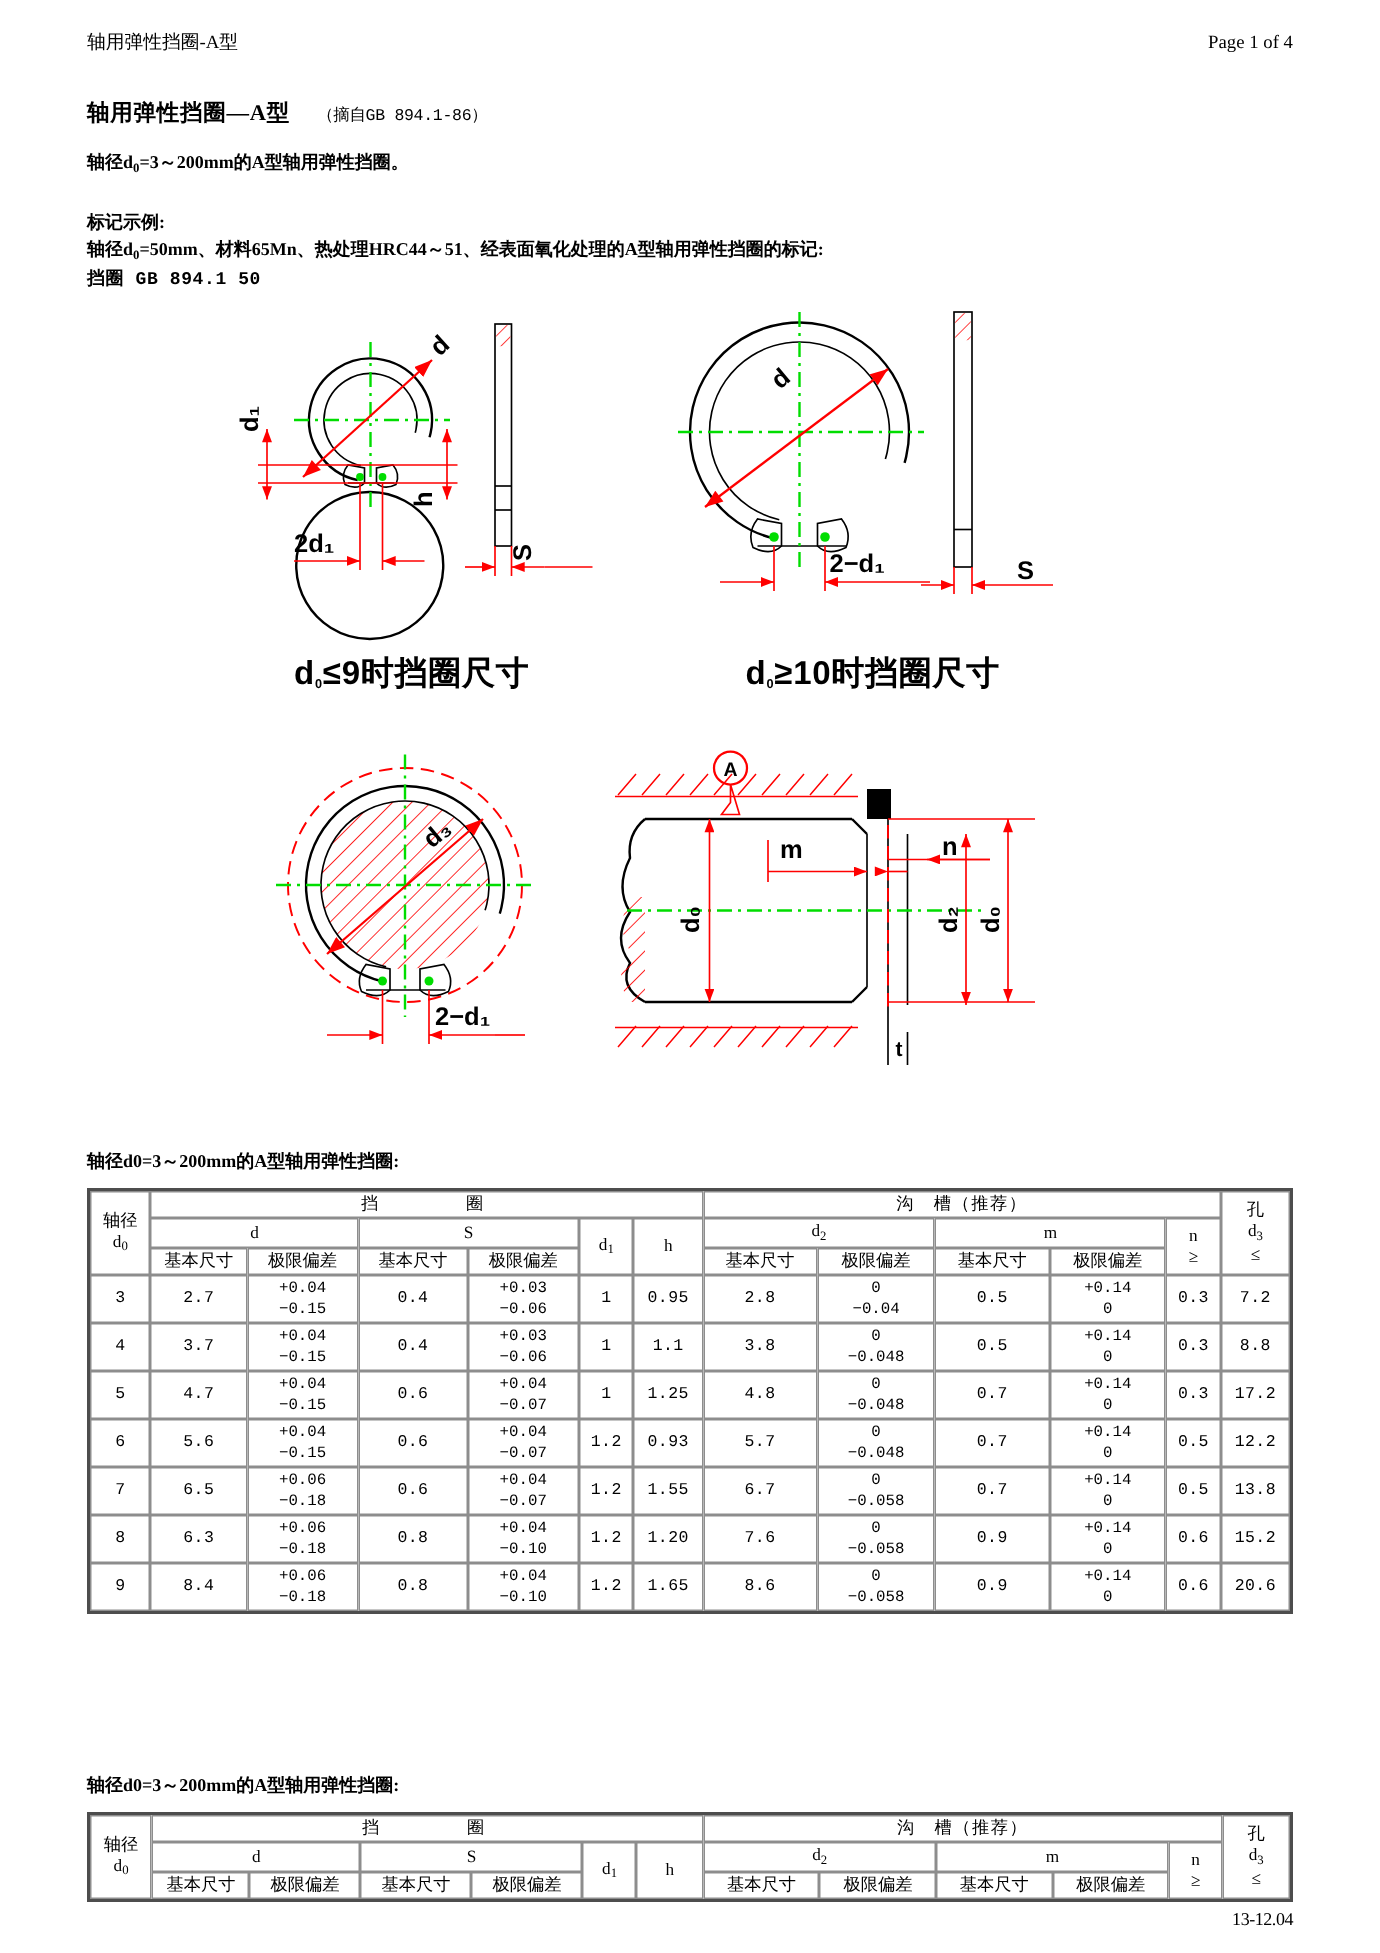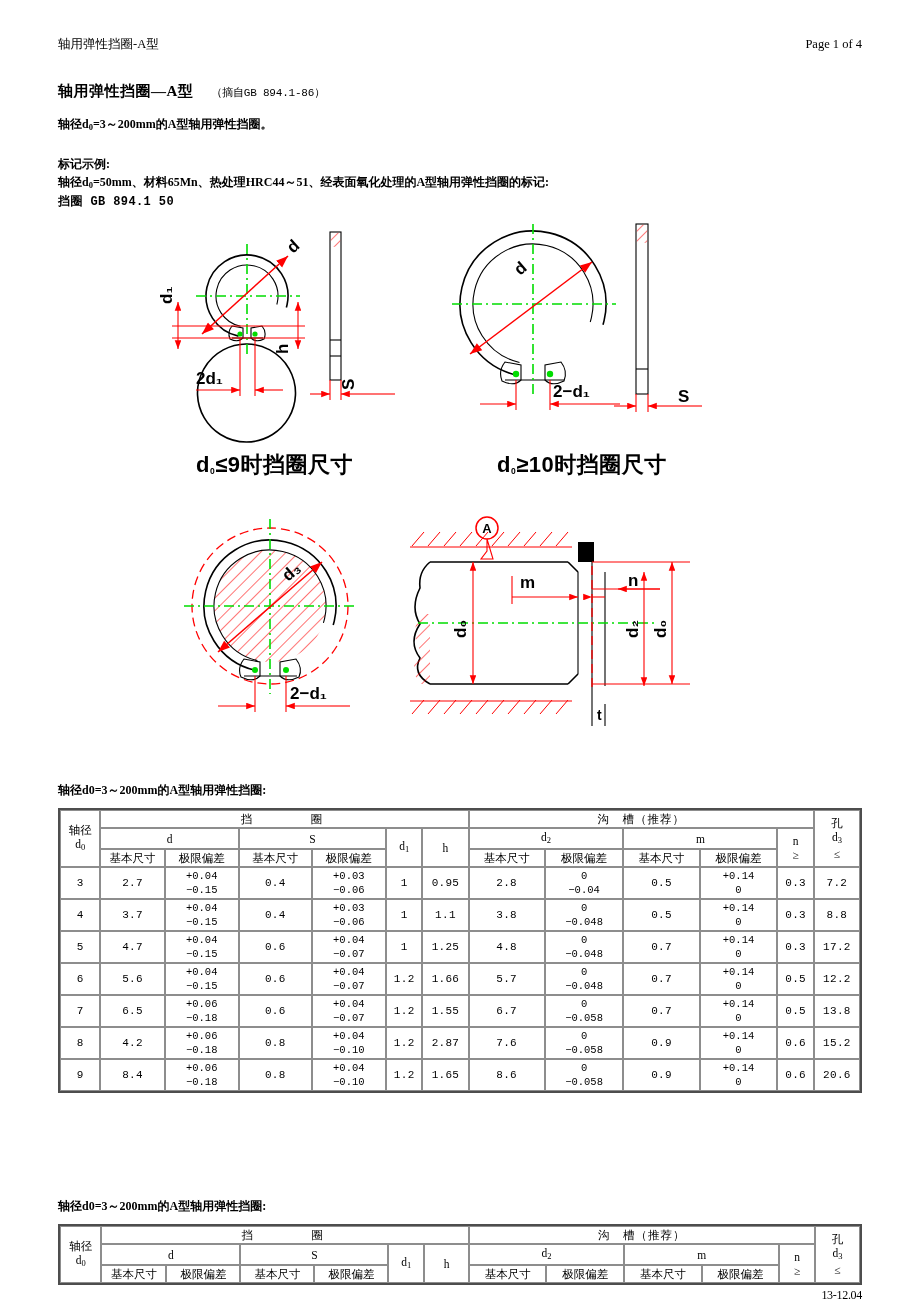--- a/index.html
+++ b/index.html
@@ -12,21 +12,20 @@
     height: 1302px;
     position: relative;
     font-family: "Liberation Serif", "DejaVu Serif", serif;
     color: #000;
     overflow: hidden;
   }
   .page {
     position: relative;
     width: 920px;
     height: 978px;
-    margin-top: 16px;
   }
 
   
   .run-head {
     position: absolute;
     top: 18px;
     left: 58px;
     right: 58px;
     height: 20px;
     font-size: 12.5px;
@@ -558,21 +557,21 @@
             <td class="tol2">
               <div>+0.04</div>
               <div>−0.15</div>
             </td>
             <td class="num">0.6</td>
             <td class="tol2">
               <div>+0.04</div>
               <div>−0.07</div>
             </td>
             <td class="num">1.2</td>
-            <td class="num">1.66</td>
+            <td class="num">0.93</td>
             <td class="num">5.7</td>
             <td class="tol2">
               <div>0</div>
               <div>−0.048</div>
             </td>
             <td class="num">0.7</td>
             <td class="tol2">
               <div>+0.14</div>
               <div>0</div>
             </td>
@@ -601,32 +600,32 @@
             <td class="num">0.7</td>
             <td class="tol2">
               <div>+0.14</div>
               <div>0</div>
             </td>
             <td class="num">0.5</td>
             <td class="num">13.8</td>
           </tr>
           <tr>
             <td class="num">8</td>
-            <td class="num">4.2</td>
+            <td class="num">6.3</td>
             <td class="tol2">
               <div>+0.06</div>
               <div>−0.18</div>
             </td>
             <td class="num">0.8</td>
             <td class="tol2">
               <div>+0.04</div>
               <div>−0.10</div>
             </td>
             <td class="num">1.2</td>
-            <td class="num">2.87</td>
+            <td class="num">1.20</td>
             <td class="num">7.6</td>
             <td class="tol2">
               <div>0</div>
               <div>−0.058</div>
             </td>
             <td class="num">0.9</td>
             <td class="tol2">
               <div>+0.14</div>
               <div>0</div>
             </td>

